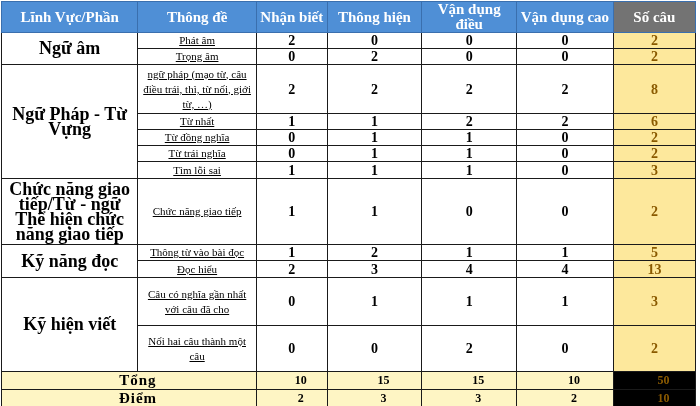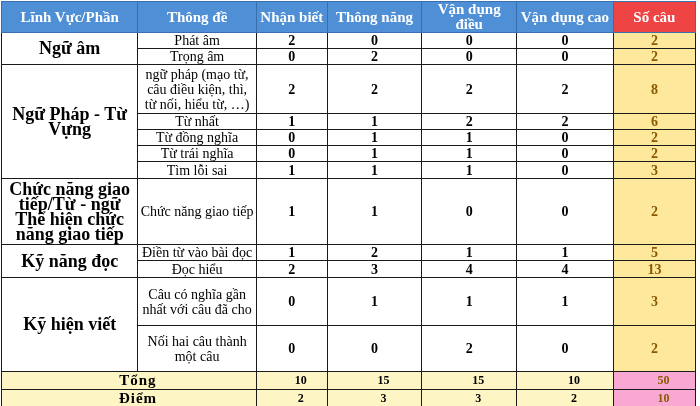--- a/index.html
+++ b/index.html
@@ -1,26 +1,26 @@
 <!DOCTYPE html>
 <html><head>
 <meta charset="utf-8">
 <style>
   html, body { margin: 0; padding: 0; background: #ffffff; }
   body { width: 700px; height: 406px; overflow: hidden; font-family: "Liberation Serif", "DejaVu Serif", serif; }
   table { border-collapse: collapse; table-layout: fixed; width: 695px; margin: 1px 0 0 1px; }
   td, th { border: 1px solid #1a1a1a; text-align: center; vertical-align: middle; padding: 0 2px; color: #000; line-height: 15px; }
   th { background: #4f8fd6; color: #ffffff; font-weight: bold; font-size: 15px; height: 19px; border-color: #3a6fae; }
-  th.last { background: #ef4444; }
+  th.last { background: #737373; }
   td.area { font-weight: bold; font-size: 18px; }
-  td.topic { font-size: 14px; font-weight: normal; }
+  td.topic { font-size: 11px; font-weight: normal; text-decoration: underline; }
   td.num { font-weight: bold; font-size: 14px; }
   td.total { background: #fde89c; color: #8a5a00; font-weight: bold; font-size: 14px; }
   tr.sum td { background: #fef5c4; font-weight: bold; font-size: 12px; height: 17px; padding-left: 20px; }
-  tr.sum td.total { background: #f9a8d4; color: #8a5a00; margin-top: 48px; }
+  tr.sum td.total { background: #000000; color: #8a5a00; margin-top: 48px; }
   tr.sum td.label { font-size: 15px; letter-spacing: 1px; }
   .c1 { width: 131px; } .c2 { width: 114px; } .c3 { width: 68px; } .c4 { width: 91px; }
   .c5 { width: 91px; } .c6 { width: 93px; } .c7 { width: 79px; }
 </style>
 </head>
 <body>
 
 <table>
   <colgroup>
     <col class="c1">
@@ -29,21 +29,21 @@
       <col class="c4">
       <col class="c5">
       <col class="c6">
       <col class="c7">
   </colgroup>
   <thead>
     <tr>
       <th>Lĩnh Vực/Phần</th>
       <th>Thông đề</th>
       <th>Nhận biết</th>
-      <th>Thông năng</th>
+      <th>Thông hiện</th>
       <th>Vận dụng điều</th>
       <th>Vận dụng cao</th>
       <th class="last">Số câu</th>
     </tr>
   </thead>
   <tbody>
 
     <tr style="height:16px">
       <td class="area" rowspan="2">Ngữ âm</td>
       <td class="topic">Phát âm</td>
@@ -57,21 +57,21 @@
       <td class="topic">Trọng âm</td>
       <td class="num">0</td>
       <td class="num">2</td>
       <td class="num">0</td>
       <td class="num">0</td>
       <td class="total">2</td>
     </tr>
 
     <tr style="height:49px">
       <td class="area" rowspan="5">Ngữ Pháp - Từ Vựng</td>
-      <td class="topic">ngữ pháp (mạo từ, câu điều kiện, thì, từ nối, hiểu từ, …)</td>
+      <td class="topic">ngữ pháp (mạo từ, câu điều trái, thì, từ nối, giới từ, …)</td>
       <td class="num">2</td>
       <td class="num">2</td>
       <td class="num">2</td>
       <td class="num">2</td>
       <td class="total">8</td>
     </tr>
     <tr style="height:16px">
       <td class="topic">Từ nhất</td>
       <td class="num">1</td>
       <td class="num">1</td>
@@ -109,21 +109,21 @@
       <td class="topic">Chức năng giao tiếp</td>
       <td class="num">1</td>
       <td class="num">1</td>
       <td class="num">0</td>
       <td class="num">0</td>
       <td class="total">2</td>
     </tr>
 
     <tr style="height:15px">
       <td class="area" rowspan="2">Kỹ năng đọc</td>
-      <td class="topic">Điền từ vào bài đọc</td>
+      <td class="topic">Thông từ vào bài đọc</td>
       <td class="num">1</td>
       <td class="num">2</td>
       <td class="num">1</td>
       <td class="num">1</td>
       <td class="total">5</td>
     </tr>
     <tr style="height:17px">
       <td class="topic">Đọc hiểu</td>
       <td class="num">2</td>
       <td class="num">3</td>

